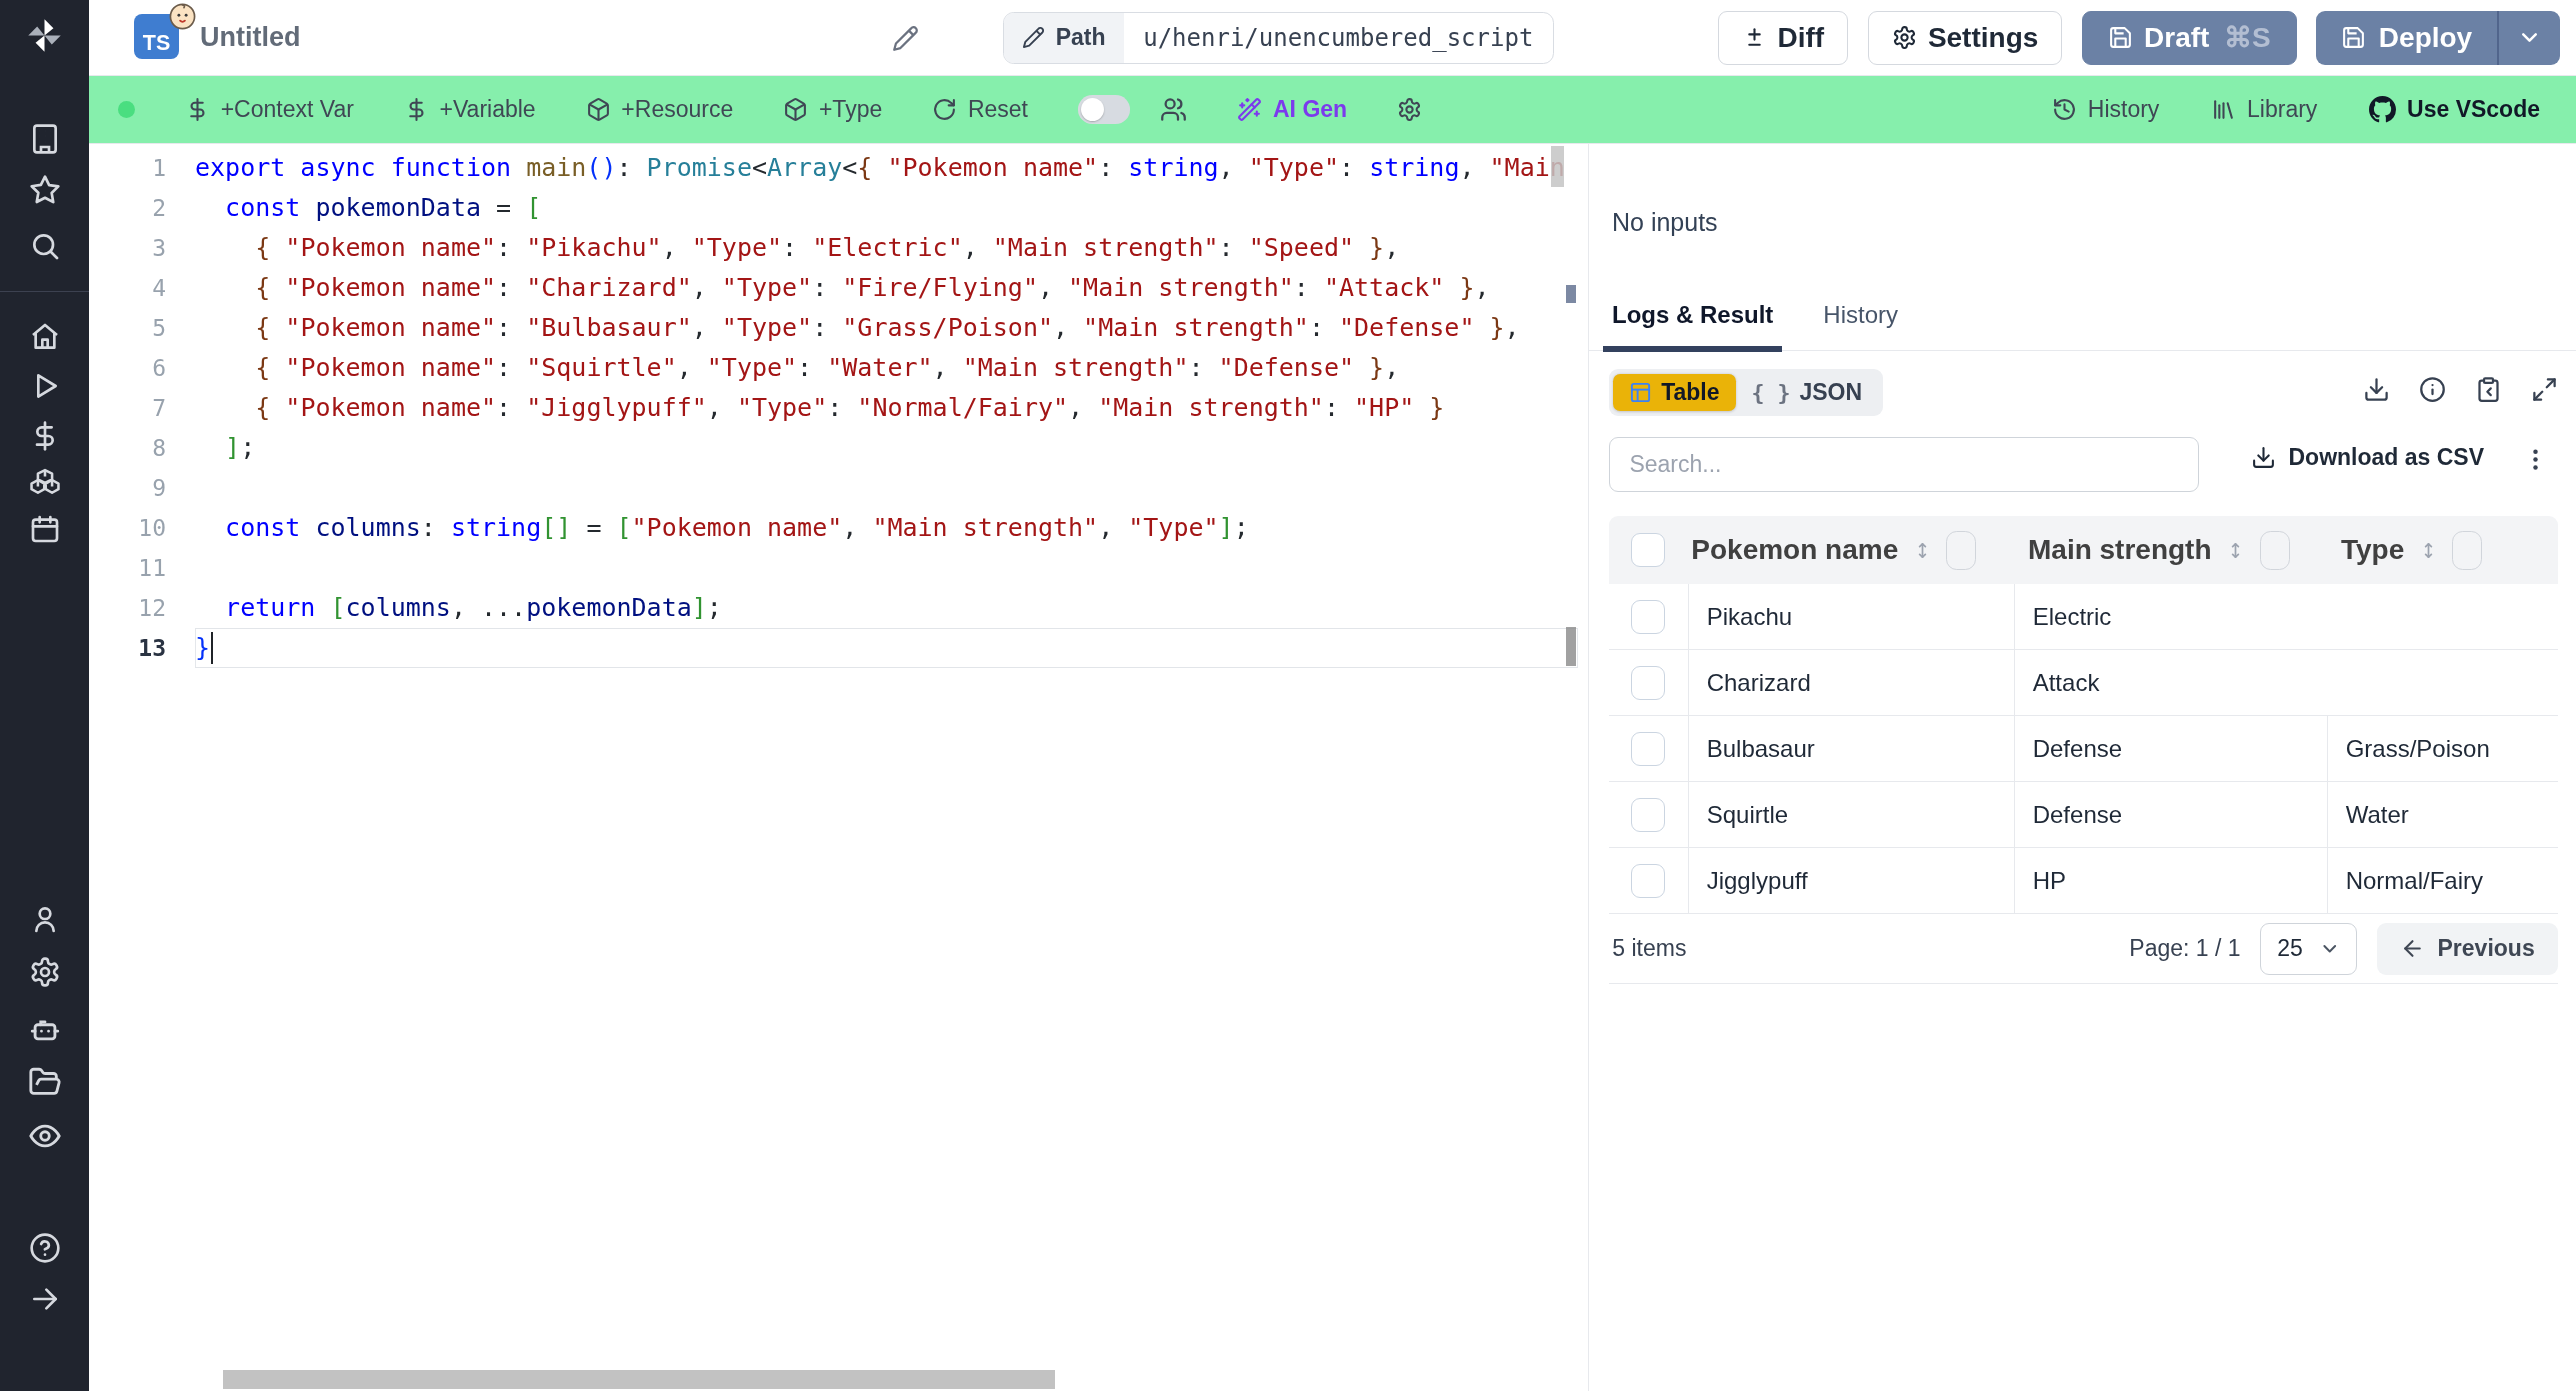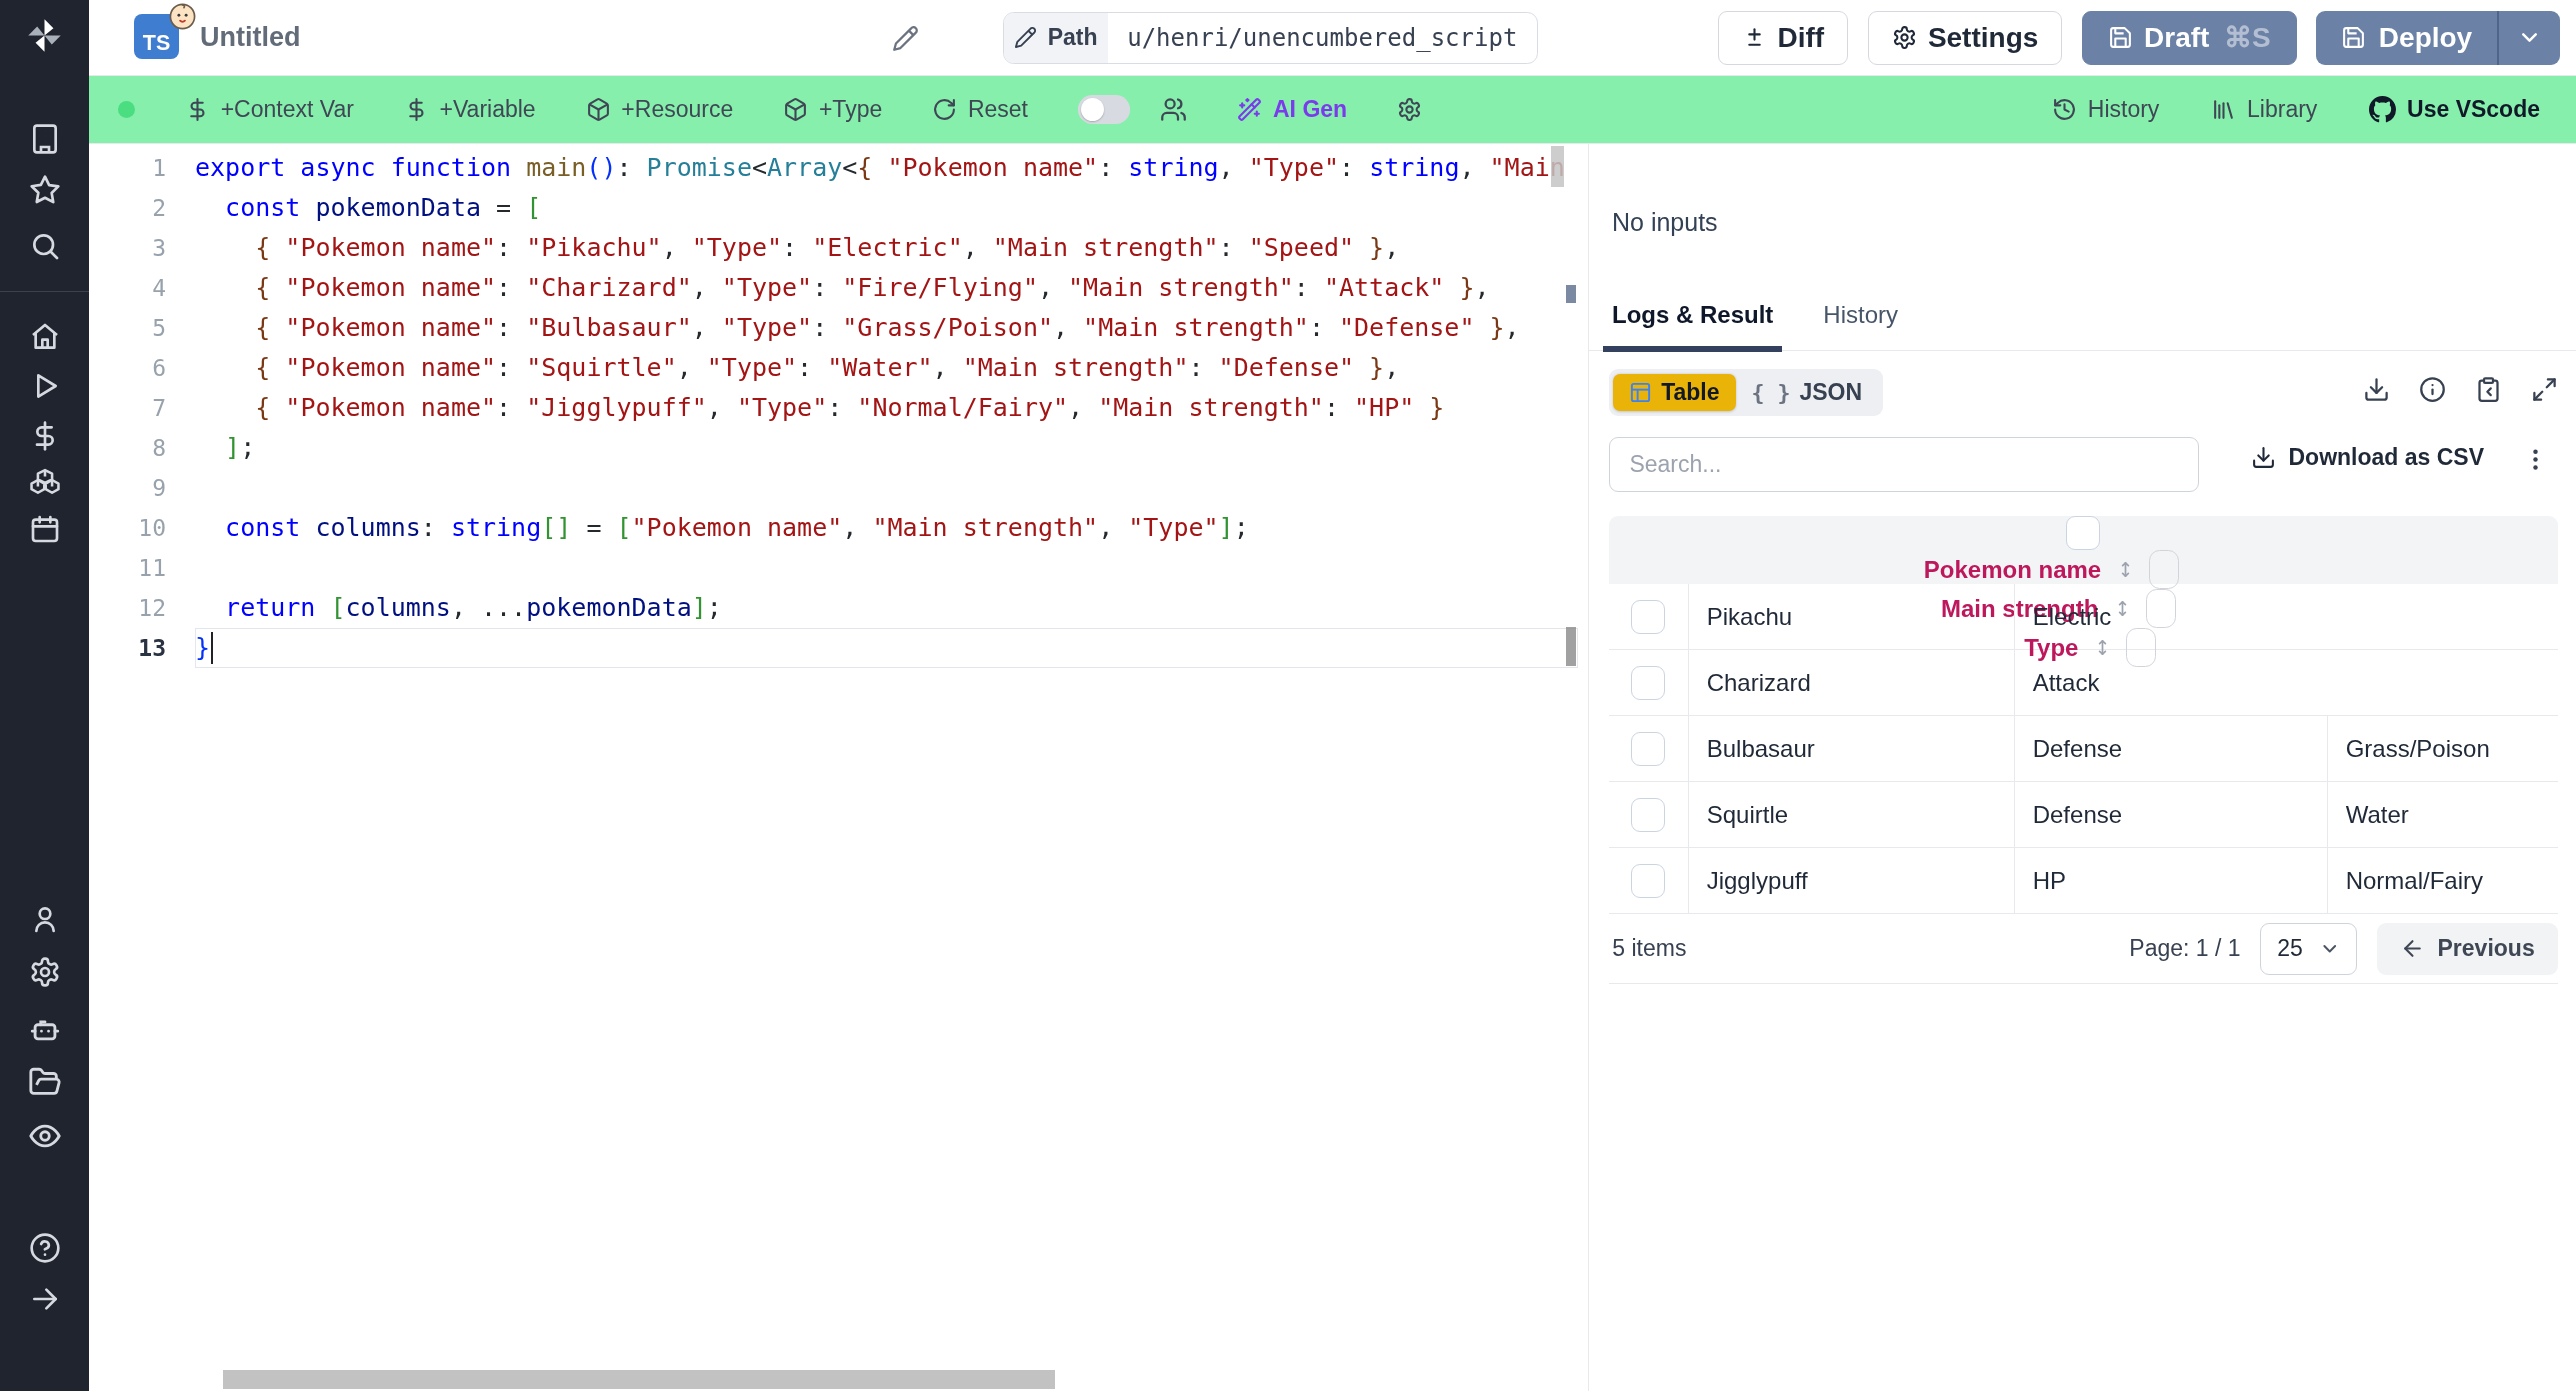--- a/index.html
+++ b/index.html
@@ -12,21 +12,21 @@
   .sb-icon { position:absolute; left:0; width:89px; height:50px; display:flex; align-items:center; justify-content:center; color:#d6d9df; cursor:pointer; }
   .sb-divider { position:absolute; left:0; width:89px; height:0.9px; background:#3c4150; }
 
   
   #topbar { position:absolute; left:89px; top:0; width:2487px; height:76px; background:#fff; border-bottom:0.9px solid #e7e9ed; }
   #ts-badge { position:absolute; left:45px; top:14.3px; width:45px; height:45px; background:#3f7dd0; border-radius:8px; color:#fff; font-weight:bold; font-size:21.5px; display:flex; align-items:flex-end; justify-content:center; padding-bottom:3.6px; }
   #baby-emoji { position:absolute; left:79px; top:1.8px; }
   #doc-title { position:absolute; left:111px; top:21.5px; font-size:27px; font-weight:600; color:#626b78; }
   #pencil-lone { position:absolute; left:803px; top:25px; color:#6b7280; }
   #path-pill { position:absolute; left:914px; top:11.6px; height:52px; border:0.9px solid #d9dde3; border-radius:10.7px; display:flex; align-items:stretch; overflow:hidden; background:#fff; }
-  #path-pill .path-left { background:#f1f3f6; display:flex; align-items:center; gap:10.7px; padding:0 10px; font-weight:700; font-size:23px; color:#374151; }
+  #path-pill .path-left { background:#f1f3f6; display:flex; align-items:center; gap:10.7px; padding:0 18px; font-weight:700; font-size:23px; color:#374151; }
   #path-pill .path-right { display:flex; align-items:center; padding:0 19.7px; font-family:"DejaVu Sans Mono", monospace; font-size:24px; color:#374151; }
   #topbar-right { position:absolute; right:16px; top:10.7px; display:flex; gap:19.7px; height:54px; }
   .tb-btn { display:flex; align-items:center; gap:11px; border:0.9px solid #d5d9df; border-radius:9px; background:#fff; padding:0 23px; font-size:28px; font-weight:600; color:#1f2937; cursor:pointer; }
   .tb-btn.solid { background:#6b81a5; border-color:#6b81a5; color:#fff; padding:0 25px; }
   .kbd-hint { font-weight:600; color:#b3bed2; margin-left:3.6px; }
   #deploy-group { display:flex; align-items:stretch; background:#6b81a5; border-radius:9px; overflow:hidden; cursor:pointer; }
   #deploy-main { display:flex; align-items:center; gap:12.5px; padding:0 25px; color:#fff; font-size:28px; font-weight:600; }
   #deploy-sep { width:1.8px; background:#51658c; }
   #deploy-caret { display:flex; align-items:center; padding:0 18px; color:#fff; }
 
@@ -77,21 +77,21 @@
   #mini-icons { position:absolute; right:18px; top:7.2px; display:flex; gap:29px; color:#374151; }
   #mini-icons .mi { cursor:pointer; }
   #search-row { position:absolute; left:0; top:293px; width:100%; height:59px; }
   #search-input { position:absolute; left:19.7px; top:0; width:590px; height:55px; border:0.9px solid #cfd4da; border-radius:9px; font-size:23px; padding:0 19.7px; color:#374151; outline:none; font-family:"Liberation Sans", sans-serif; }
   #search-input::placeholder { color:#9ca3af; }
   #csv-btn { position:absolute; left:662px; top:7.2px; display:flex; align-items:center; gap:12.5px; font-size:23px; font-weight:600; color:#1f2937; cursor:pointer; }
   #kebab { position:absolute; right:27px; top:9px; color:#374151; cursor:pointer; }
 
   
   #rtable { position:absolute; left:19.7px; top:372px; width:949px; }
-  #thead { display:flex; align-items:center; height:68px; background:#f3f4f6; border-radius:9px 9px 0 0; font-size:24px; font-weight:700; color:#be185d;flex-direction:column; }
+  #thead { display:flex; align-items:center; height:68px; background:#f3f4f6; border-radius:9px 9px 0 0; font-size:28px; font-weight:700; color:#404040; }
   .col-check { width:79px; flex:none; display:flex; justify-content:center; }
   .col-name { width:326px; flex:none; display:flex; align-items:center; gap:12.5px; padding-left:3.6px; }
   .col-strength { width:313px; flex:none; display:flex; align-items:center; gap:12.5px; padding-left:14.3px; }
   .col-type { flex:1; display:flex; align-items:center; gap:12.5px; padding-left:14.3px; }
   .checkbox { width:34px; height:34px; border:1.8px solid #cbd5e1; border-radius:9px; background:#fff; cursor:pointer; }
   .hdr-box { width:30px; height:39px; border:1.8px solid #d1d5db; border-radius:10.7px; cursor:pointer; }
   .sort-icon { color:#9ca3af; cursor:pointer; }
   .trow { display:flex; align-items:center; height:66px; border-bottom:0.9px solid #e7e9ed; font-size:24px; color:#1f2937; }
   .trow .cell { height:66px; display:flex; align-items:center; border-left:0.9px solid #e7e9ed; padding-left:18px; }
   .trow .cell.c-name { width:326px; flex:none; }

